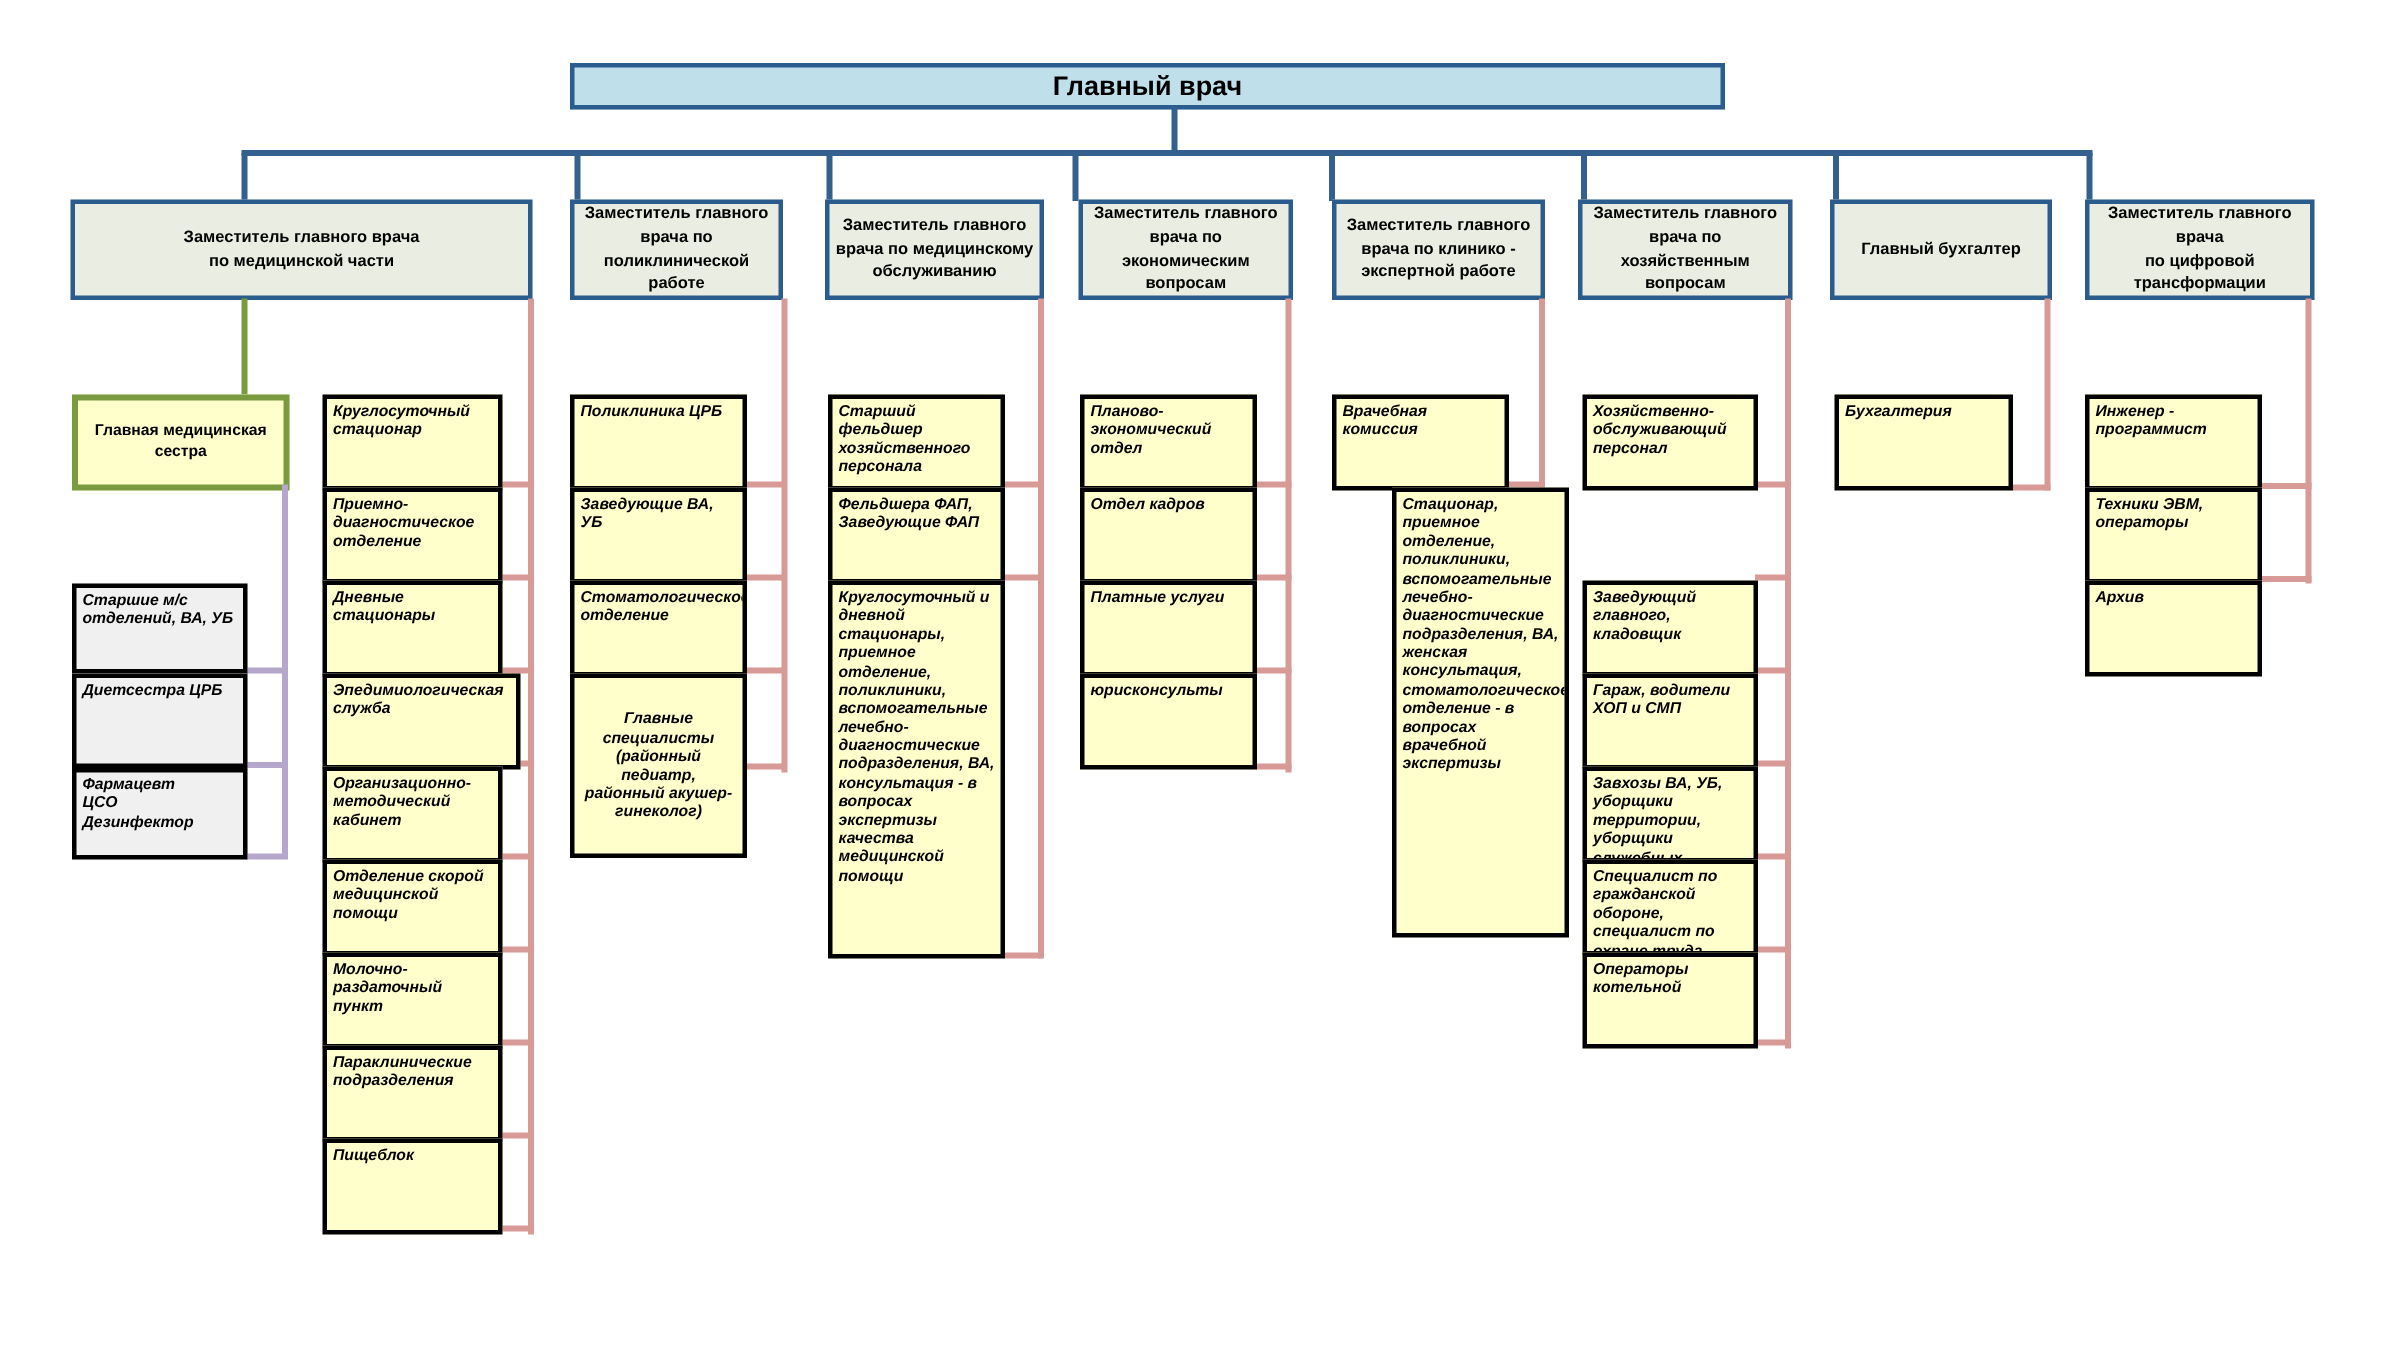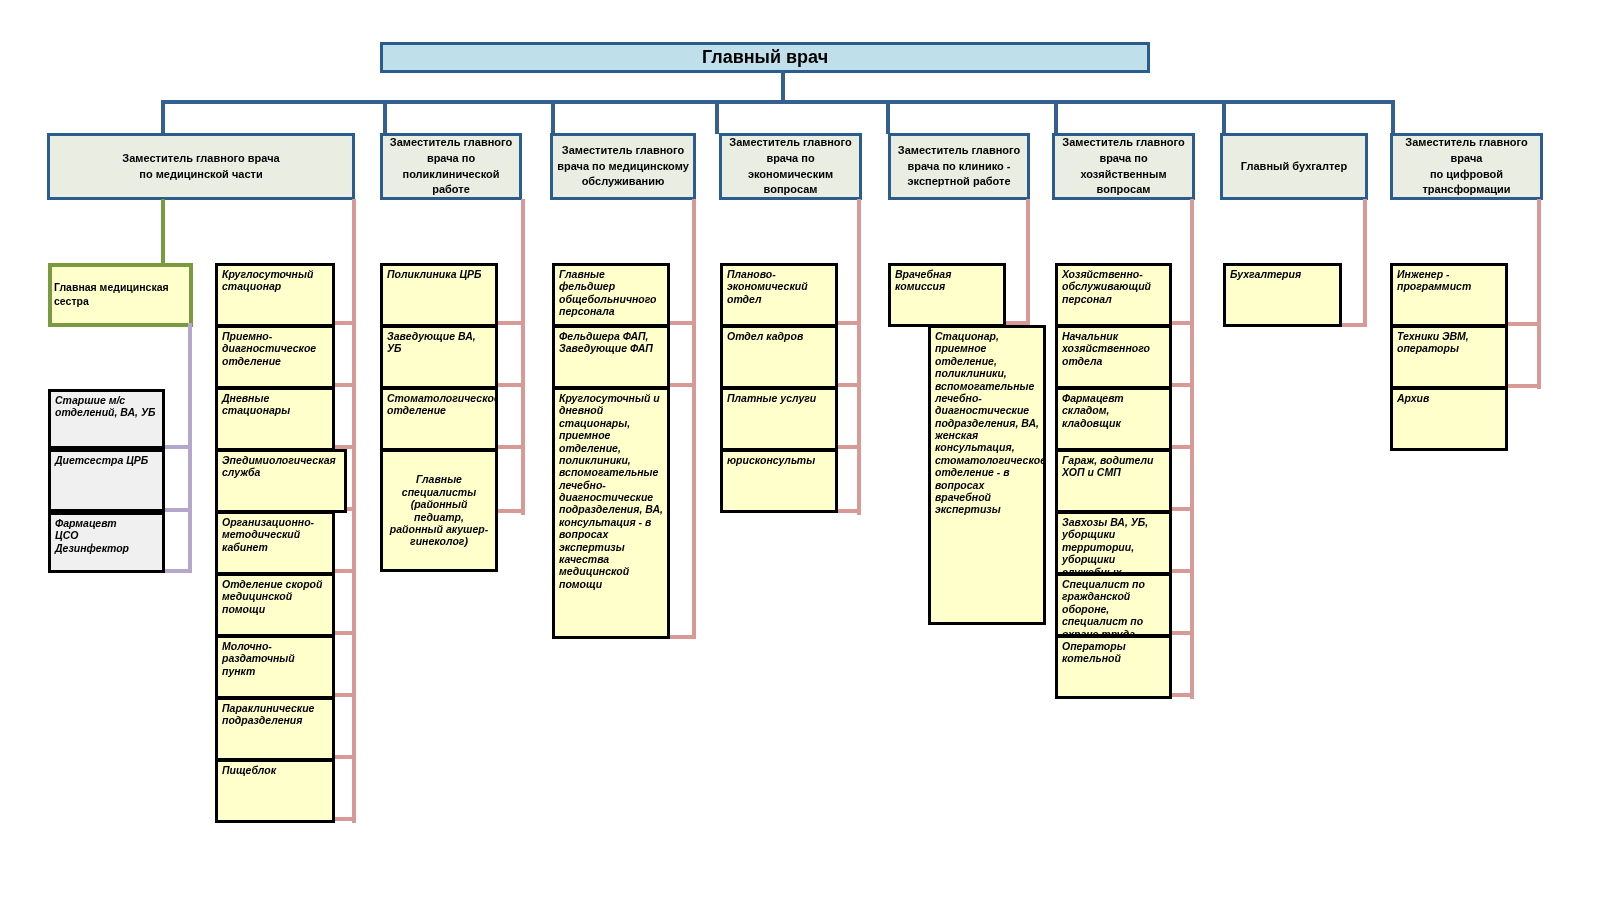--- a/index.html
+++ b/index.html
@@ -10,21 +10,21 @@
   .root{background:#bfdfeb;border:3px solid #2b5c8e;display:flex;align-items:center;justify-content:center;
         font-weight:bold;font-size:18px;}
   
   .hdr{background:#e9ede2;border:3px solid #2b5c8e;display:flex;align-items:center;justify-content:center;
        font-weight:bold;font-size:11px;text-align:center;line-height:1.45;white-space:pre-line;padding:2px;}
   
   .node{background:#ffffcc;border:3px solid #000;font-size:10.5px;font-weight:600;line-height:1.18;
         padding:2px 4px;white-space:pre-line;overflow:hidden;font-style:italic;}
   .gray{background:#f0f0f0;}
   .green-node{background:#ffffcc;border:4px solid #7a9a3f;display:flex;align-items:center;justify-content:center;
-        text-align:left;font-size:10.5px;font-weight:600;line-height:1.3;padding:2px;}
+        text-align:center;font-size:10.5px;font-weight:600;line-height:1.3;padding:2px;}
   .center{display:flex;align-items:center;justify-content:center;text-align:center;}
   
   .blue{background:#33608f;}
   .salmon{background:#d89a96;}
   .lav{background:#b5a6cc;}
   .grn{background:#7a9a3f;}
 </style>
 </head>
 <body>
 
@@ -104,21 +104,21 @@
   <div class="abs salmon" style="left:496px;top:509px;width:27px;height:4px"></div>
   <div class="abs node" style="left:380px;top:263px;width:118px;height:64px">Поликлиника ЦРБ</div>
   <div class="abs node" style="left:380px;top:325px;width:118px;height:64px">Заведующие ВА, УБ</div>
   <div class="abs node" style="left:380px;top:387px;width:118px;height:64px">Стоматологическое отделение</div>
   <div class="abs node center" style="left:380px;top:449px;width:118px;height:123px">Главные специалисты (районный педиатр, районный акушер-гинеколог)</div>
 
   <div class="abs salmon" style="left:692px;top:199px;width:4px;height:440px"></div>
   <div class="abs salmon" style="left:668px;top:321px;width:26px;height:4px"></div>
   <div class="abs salmon" style="left:668px;top:383px;width:26px;height:4px"></div>
   <div class="abs salmon" style="left:668px;top:635px;width:26px;height:4px"></div>
-  <div class="abs node" style="left:552px;top:263px;width:118px;height:64px">Главные фельдшер общебольничного персонала</div>
+  <div class="abs node" style="left:552px;top:263px;width:118px;height:64px">Старший фельдшер хозяйственного персонала</div>
   <div class="abs node" style="left:552px;top:325px;width:118px;height:64px">Фельдшера ФАП, Заведующие ФАП</div>
   <div class="abs node" style="left:552px;top:387px;width:118px;height:252px">Круглосуточный и дневной стационары, приемное отделение, поликлиники, вспомогательные лечебно-диагностические подразделения, ВА, консультация - в вопросах экспертизы качества медицинской помощи</div>
 
   <div class="abs salmon" style="left:857px;top:199px;width:4px;height:316px"></div>
   <div class="abs salmon" style="left:836px;top:321px;width:25px;height:4px"></div>
   <div class="abs salmon" style="left:836px;top:383px;width:25px;height:4px"></div>
   <div class="abs salmon" style="left:836px;top:445px;width:25px;height:4px"></div>
   <div class="abs salmon" style="left:836px;top:509px;width:25px;height:4px"></div>
   <div class="abs node" style="left:720px;top:263px;width:118px;height:64px">Планово-экономический отдел</div>
   <div class="abs node" style="left:720px;top:325px;width:118px;height:64px">Отдел кадров</div>
@@ -133,22 +133,21 @@
 
   <div class="abs salmon" style="left:1190px;top:199px;width:4px;height:500px"></div>
   <div class="abs salmon" style="left:1170px;top:321px;width:24px;height:4px"></div>
   <div class="abs salmon" style="left:1170px;top:383px;width:24px;height:4px"></div>
   <div class="abs salmon" style="left:1170px;top:445px;width:24px;height:4px"></div>
   <div class="abs salmon" style="left:1170px;top:507px;width:24px;height:4px"></div>
   <div class="abs salmon" style="left:1170px;top:569px;width:24px;height:4px"></div>
   <div class="abs salmon" style="left:1170px;top:631px;width:24px;height:4px"></div>
   <div class="abs salmon" style="left:1170px;top:693px;width:24px;height:4px"></div>
   <div class="abs node" style="left:1055px;top:263px;width:117px;height:64px">Хозяйственно-обслуживающий персонал</div>
-  <div class="abs node" style="left:1055px;top:325px;width:117px;height:64px">Начальник хозяйственного отдела</div>
-  <div class="abs node" style="left:1055px;top:387px;width:117px;height:64px">Фармацевт складом, кладовщик</div>
+  <div class="abs node" style="left:1055px;top:387px;width:117px;height:64px">Заведующий главного, кладовщик</div>
   <div class="abs node" style="left:1055px;top:449px;width:117px;height:64px">Гараж, водители ХОП и СМП</div>
   <div class="abs node" style="left:1055px;top:511px;width:117px;height:64px">Завхозы ВА, УБ, уборщики территории, уборщики служебных</div>
   <div class="abs node" style="left:1055px;top:573px;width:117px;height:64px">Специалист по гражданской обороне, специалист по охране труда</div>
   <div class="abs node" style="left:1055px;top:635px;width:117px;height:64px">Операторы котельной</div>
 
   <div class="abs salmon" style="left:1363px;top:199px;width:4px;height:128px"></div>
   <div class="abs salmon" style="left:1340px;top:323px;width:27px;height:4px"></div>
   <div class="abs node" style="left:1223px;top:263px;width:119px;height:64px">Бухгалтерия</div>
 
   <div class="abs salmon" style="left:1537px;top:199px;width:4px;height:190px"></div>

